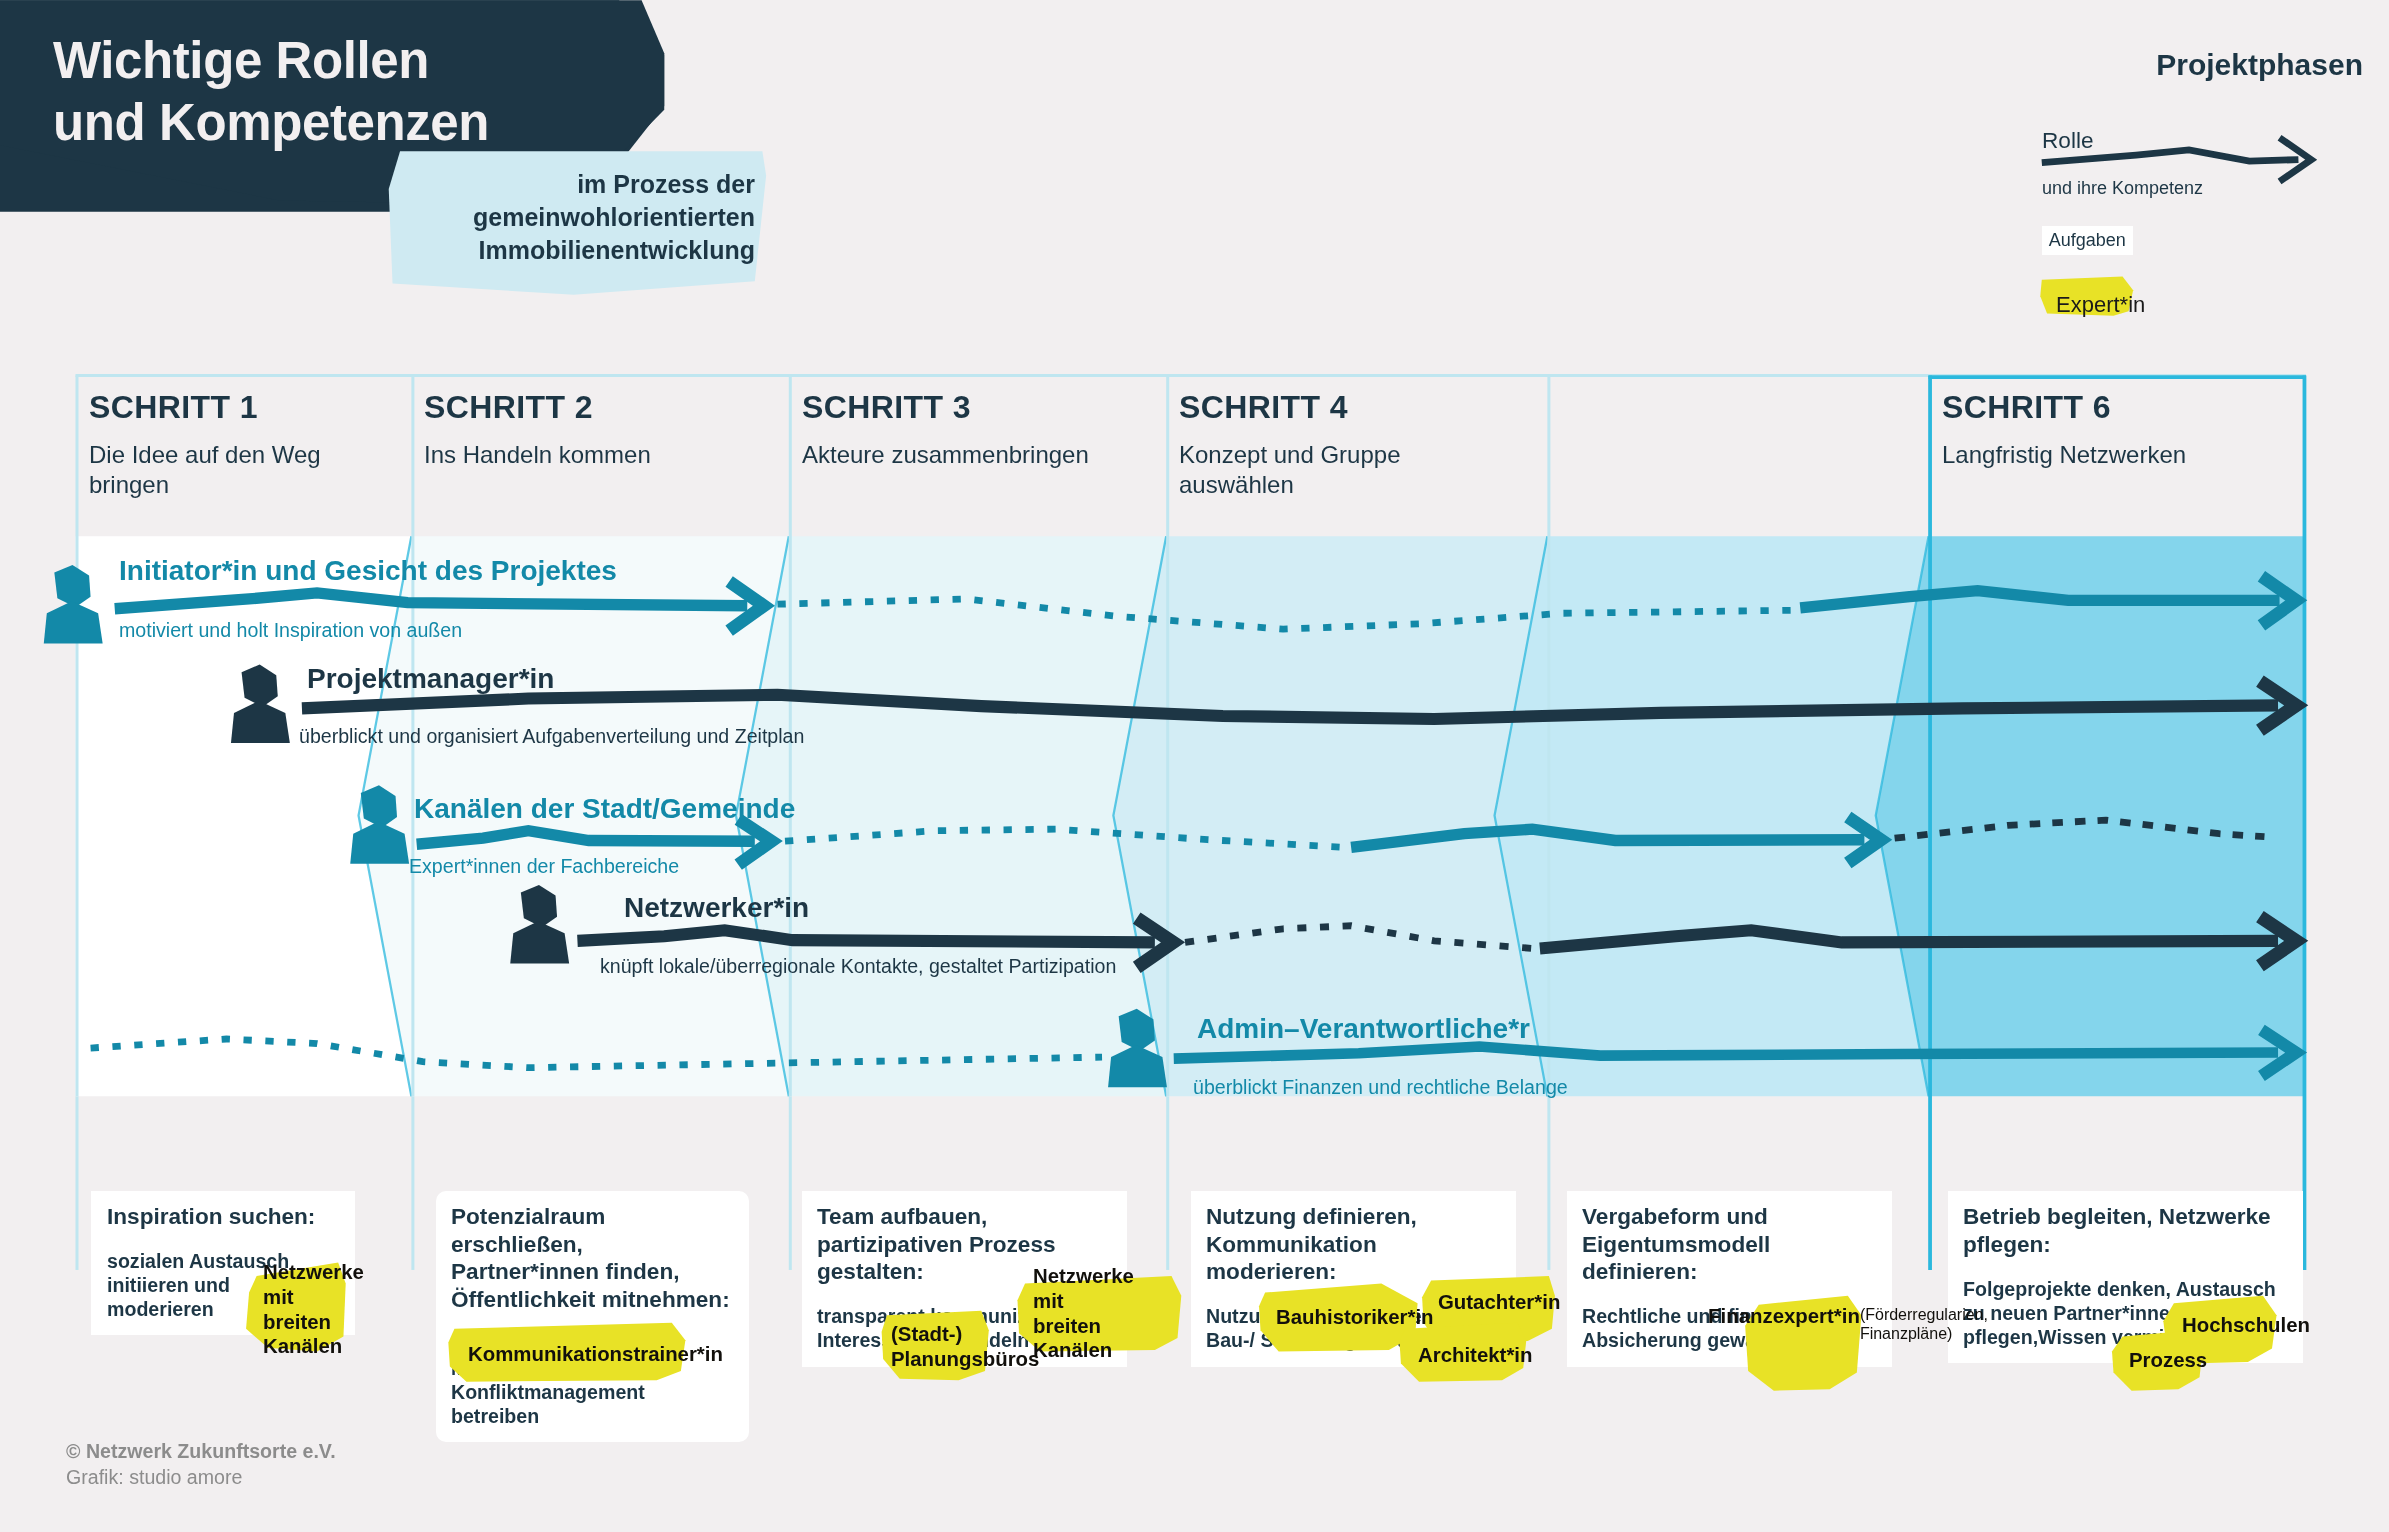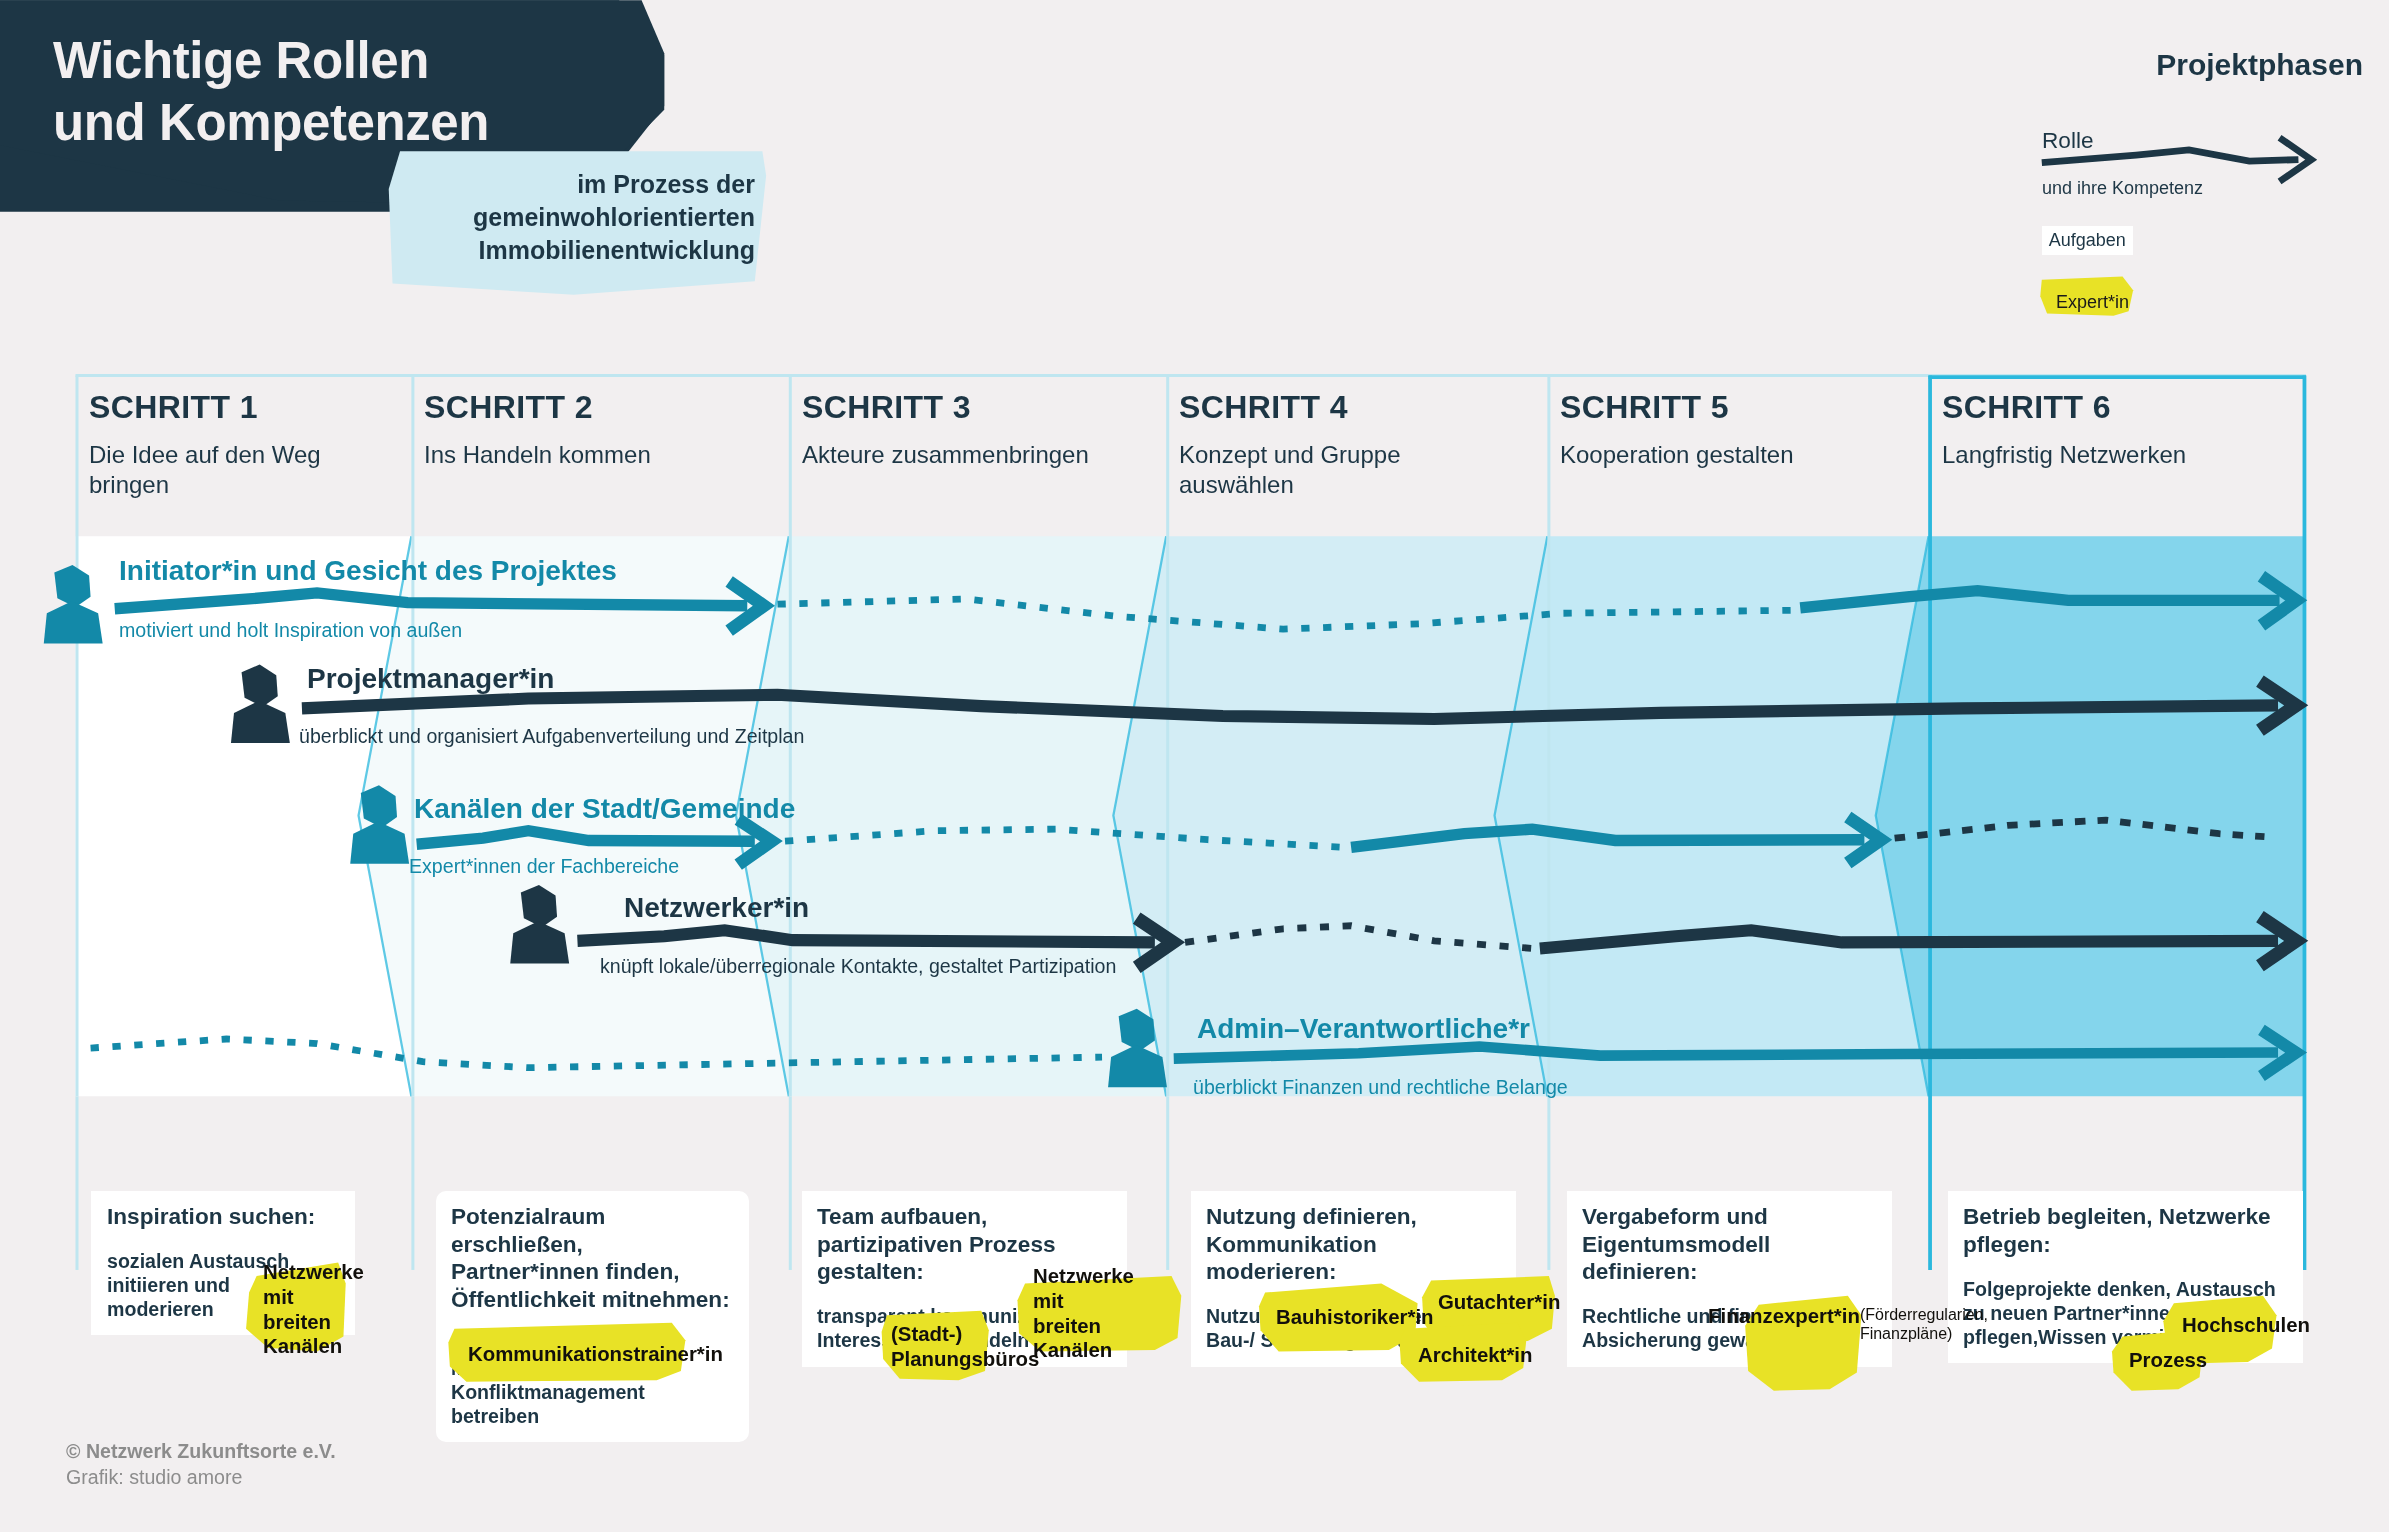--- a/index.html
+++ b/index.html
@@ -30,21 +30,21 @@
     color:#1d3645;font-weight:bold;font-size:30px;text-align:right;
   }
   .lg-rolle{position:absolute;left:2042px;top:128px;color:#1d3645;font-size:22.6px;}
   .lg-komp{position:absolute;left:2042px;top:178px;color:#1d3645;font-size:18px;}
   .lg-auf{
     position:absolute;left:2042px;top:226px;background:#ffffff;
     color:#1d3645;font-size:18px;padding:3.8px 6.8px;
   }
   .lg-exp{
     position:absolute;left:2047px;top:287px;
-    color:#1a1a1a;font-size:18px;padding:4.5px 9px;
+    color:#1a1a1a;font-size:22px;padding:4.5px 9px;
   }
 
   
   .step{position:absolute;top:389px;}
   .step-num{
     color:#1d3645;font-weight:bold;font-size:32px;letter-spacing:0.4px;
     margin:0 0 13.6px 0;white-space:nowrap;
   }
   .step-sub{color:#1d3645;font-size:24px;line-height:1.28;}
 
@@ -159,24 +159,20 @@
     <div class="step-num">SCHRITT 2</div>
     <div class="step-sub">Ins Handeln kommen</div>
   </div>
   <div class="step" style="left:802px;width:325px;">
     <div class="step-num">SCHRITT 3</div>
     <div class="step-sub">Akteure zusammenbringen</div>
   </div>
   <div class="step" style="left:1179px;width:340px;">
     <div class="step-num">SCHRITT 4</div>
     <div class="step-sub">Konzept und Gruppe auswählen</div>
-  </div>
-  <div class="step" style="left:1560px;width:347px;">
-    <div class="step-num">SCHRITT 5</div>
-    <div class="step-sub">Kooperation gestalten</div>
   </div>
   <div class="step" style="left:1942px;width:355px;">
     <div class="step-num">SCHRITT 6</div>
     <div class="step-sub">Langfristig Netzwerken</div>
   </div>
 
   <svg class="layer" viewBox="0 0 3165 2030">
 
     <g>
       <polygon points="72,758 96,748 118,762 120,790 100,804 76,792" fill="#1389a8"></polygon>

